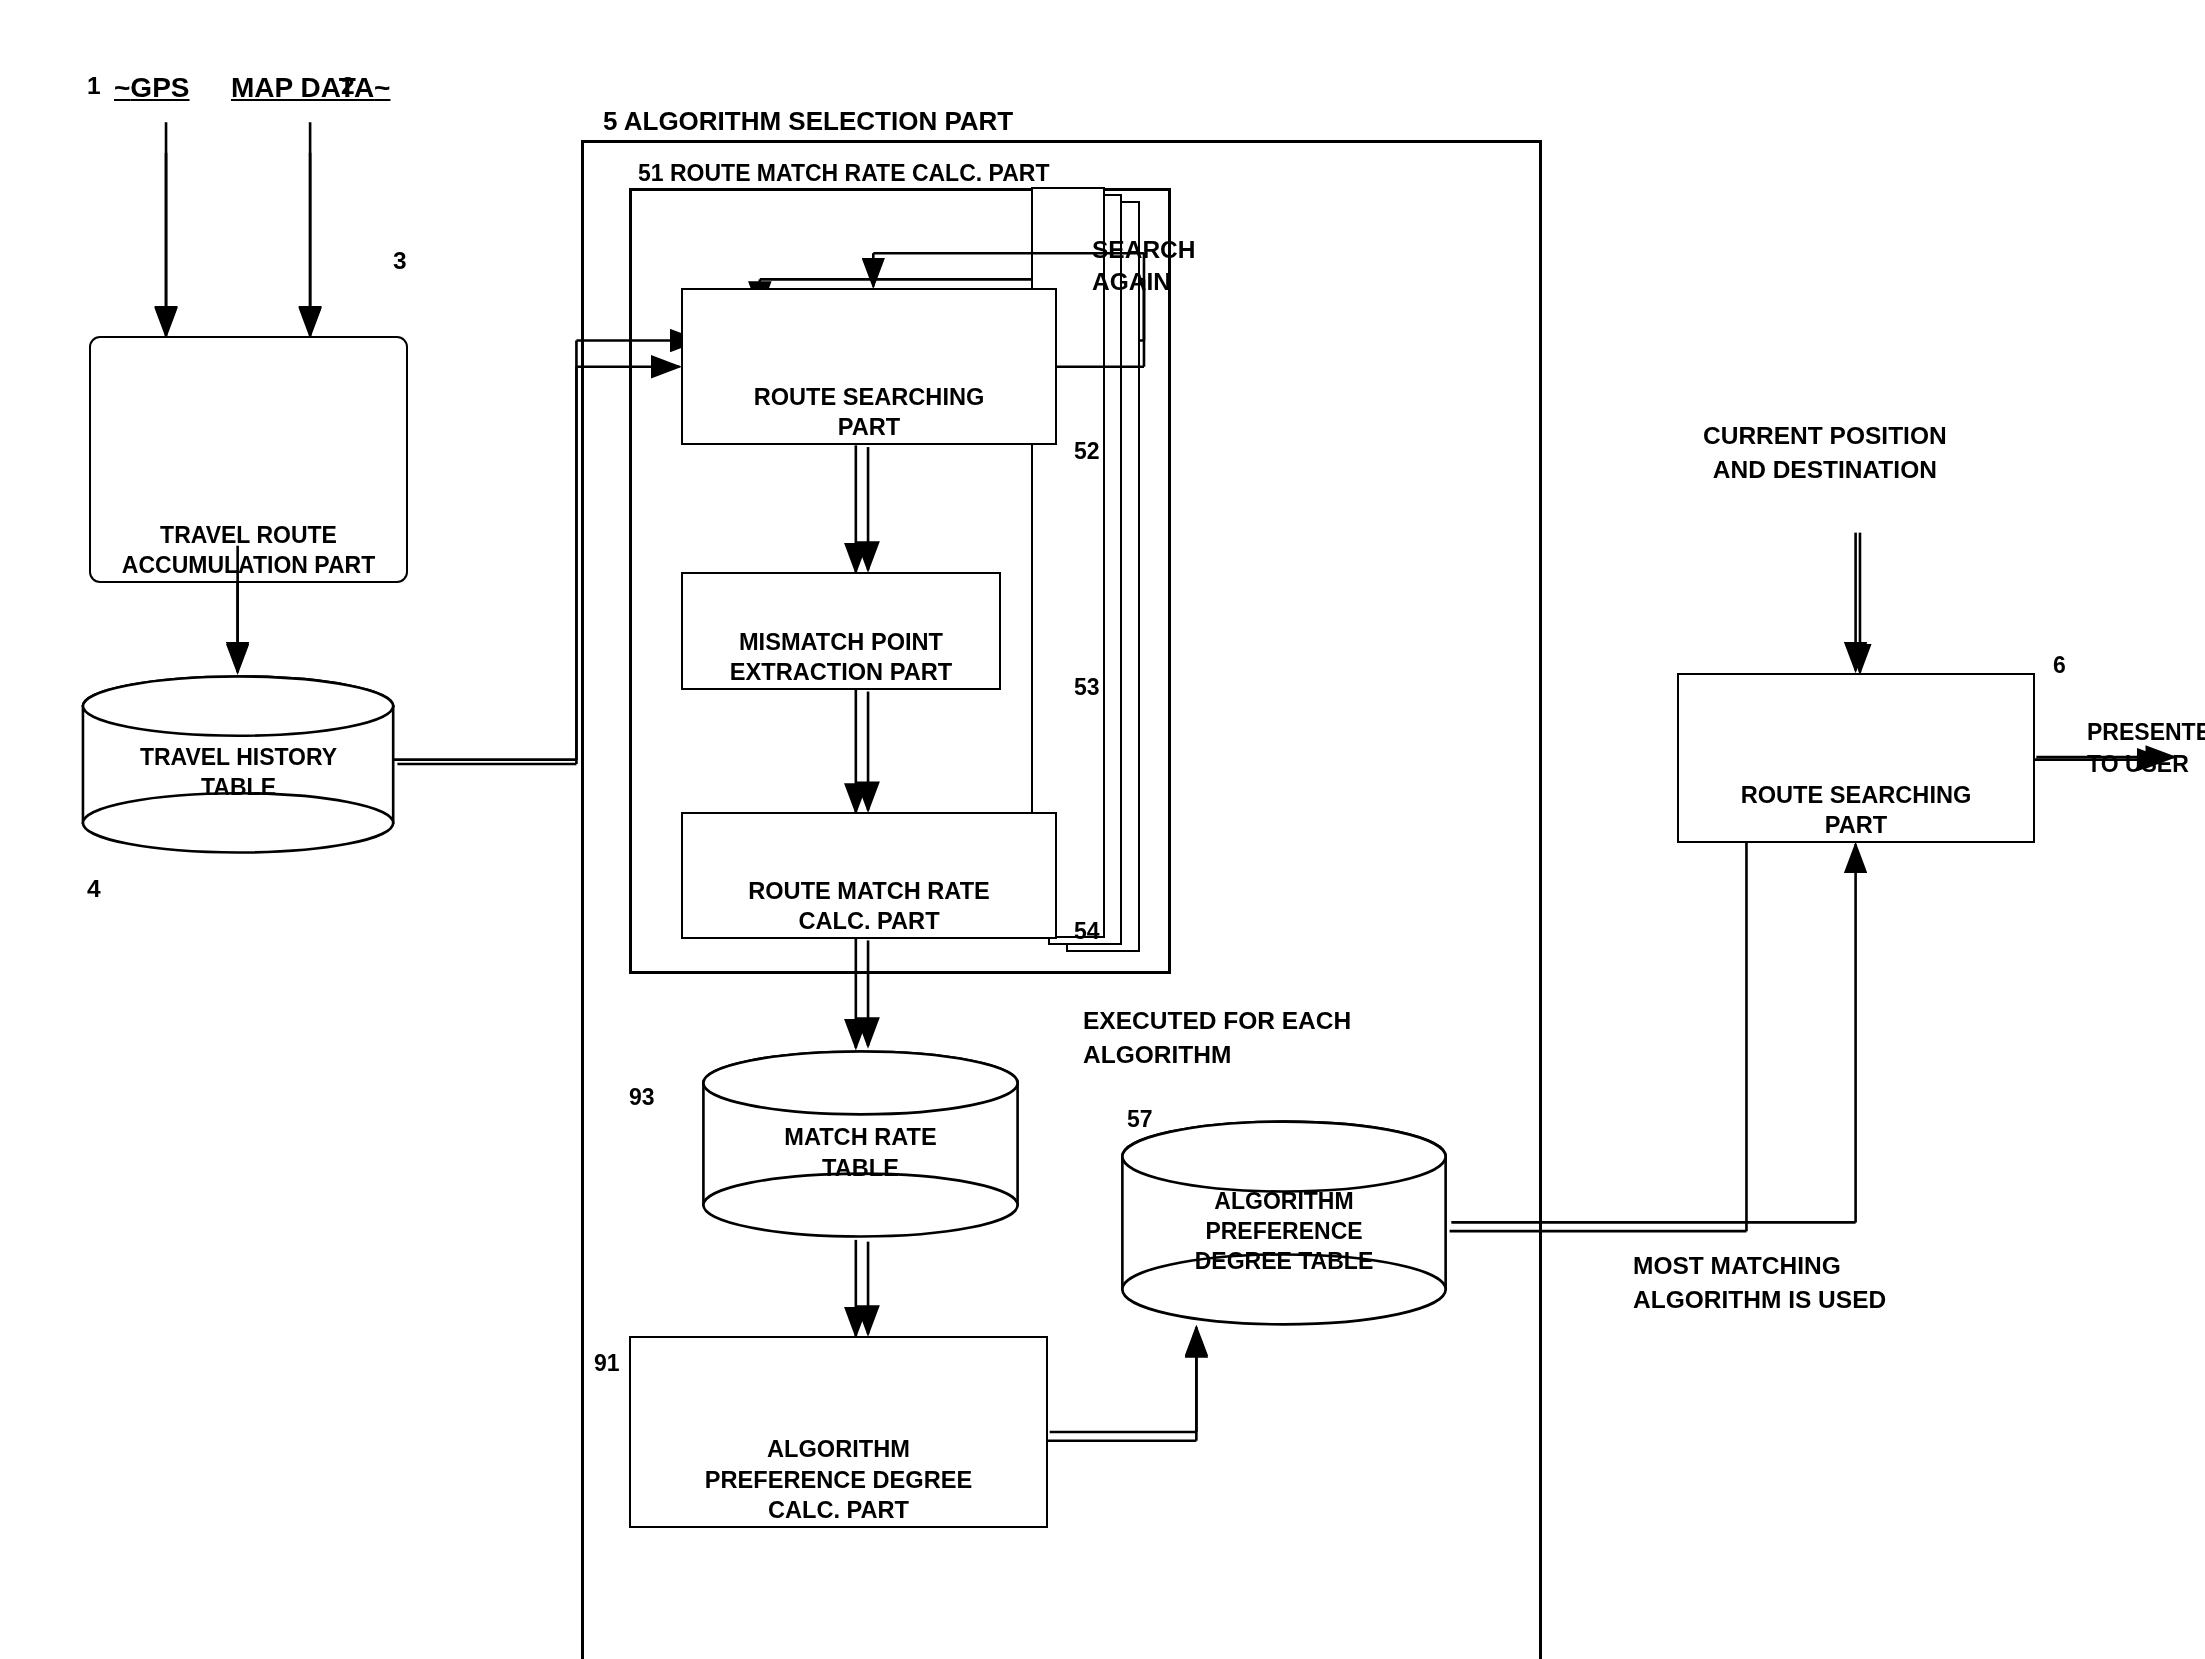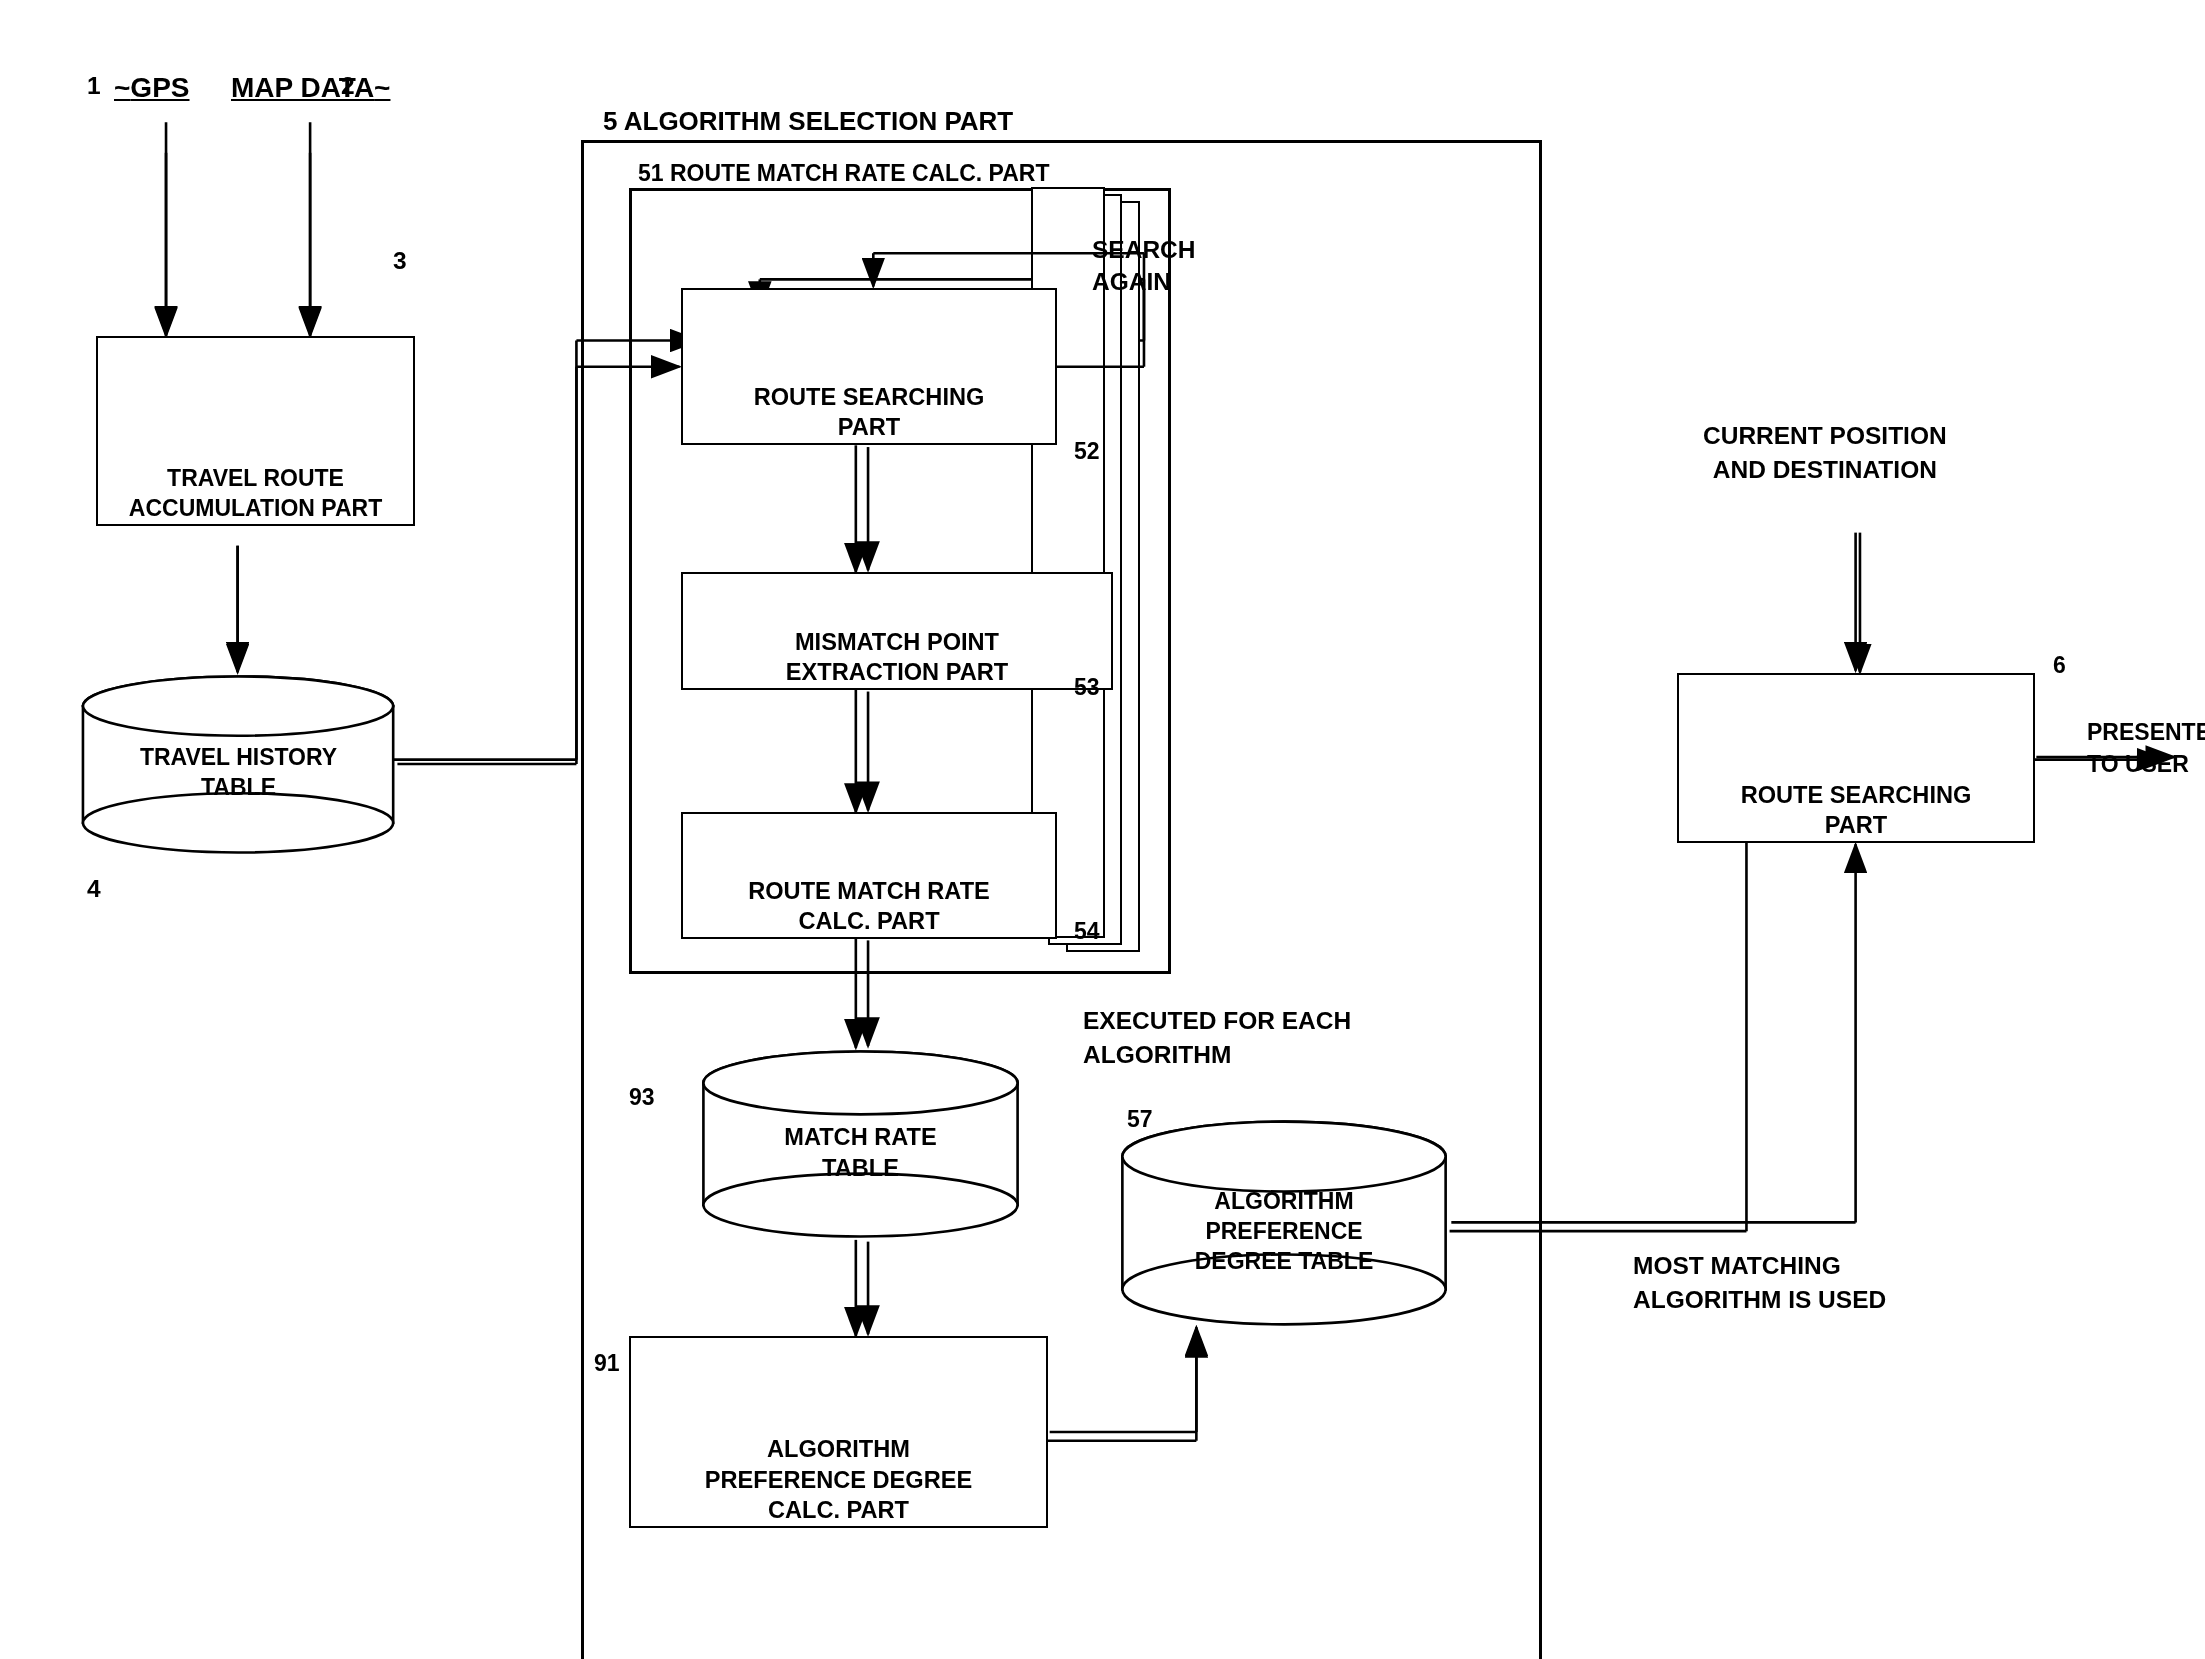--- a/index.html
+++ b/index.html
@@ -145,21 +145,21 @@
   </div>
 
   <div class="label" style="left:341px; top:70px;">2</div>
 
   <div class="label underline" style="left:231px; top:70px; font-size:28px;">
     <span>MAP DATA</span><span style="text-decoration:none;">~</span>
   </div>
 
   <div class="label" style="left:393px; top:245px;">3</div>
 
-  <div class="box" style="left:96px; top:336px; width:319px; height:190px; font-size:23px;">
+  <div class="box" style="left:89px; top:336px; width:319px; height:247px; font-size:23px;border-radius:11px;">
     <span>TRAVEL ROUTE<br>ACCUMULATION PART</span>
   </div>
 
   <div class="cylinder" style="left:79px; top:673px; width:319px; height:183px;">
     <svg viewBox="0 0 365 210" xmlns="http://www.w3.org/2000/svg">
       <ellipse cx="182" cy="38" rx="178" ry="34" fill="white" stroke="black" stroke-width="3"></ellipse>
       <rect x="4" y="38" width="356" height="134" fill="white" stroke="black" stroke-width="3"></rect>
       <ellipse cx="182" cy="172" rx="178" ry="34" fill="white" stroke="black" stroke-width="3"></ellipse>
       <ellipse cx="182" cy="38" rx="178" ry="34" fill="white" stroke="black" stroke-width="3"></ellipse>
     </svg>
@@ -184,21 +184,21 @@
   <div class="stack-box" style="left:1031px; top:187px; width:74px; height:751px;"></div>
 
   <div class="box" style="left:681px; top:288px; width:376px; height:157px; font-size:23.6px;">
     <span>ROUTE SEARCHING<br>PART</span>
   </div>
 
   <div class="label" style="left:1074px; top:437px; font-size:23px;">52</div>
 
   <div class="label" style="left:1092px; top:234px; font-size:24.5px;">SEARCH<br>AGAIN</div>
 
-  <div class="box" style="left:681px; top:572px; width:432px; height:118px; font-size:23.6px;">
+  <div class="box" style="left:681px; top:572px; width:320px; height:118px; font-size:23.6px;">
     <span>MISMATCH POINT<br>EXTRACTION PART</span>
   </div>
 
   <div class="label" style="left:1074px; top:673px; font-size:23px;">53</div>
 
   <div class="box" style="left:681px; top:812px; width:376px; height:127px; font-size:23.6px;">
     <span>ROUTE MATCH RATE<br>CALC. PART</span>
   </div>
 
   <div class="label" style="left:1074px; top:917px; font-size:23px;">54</div>

